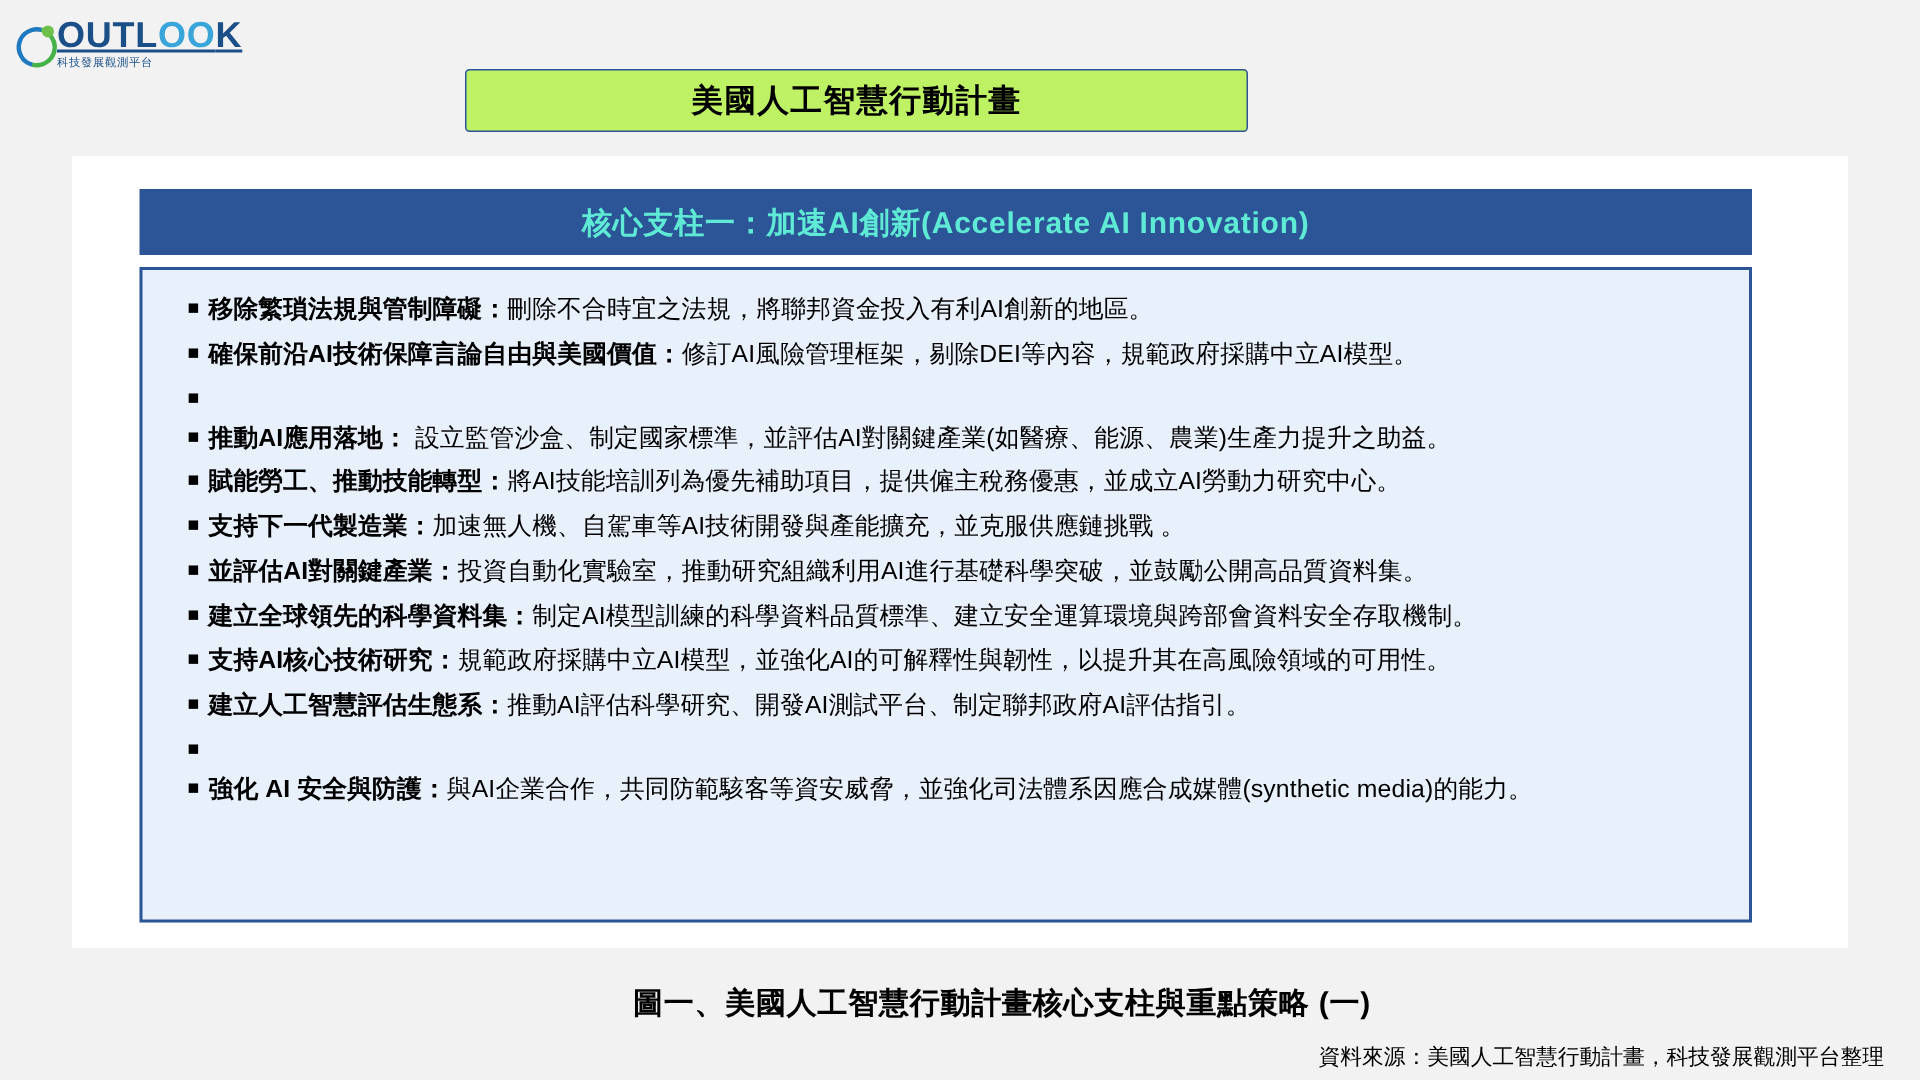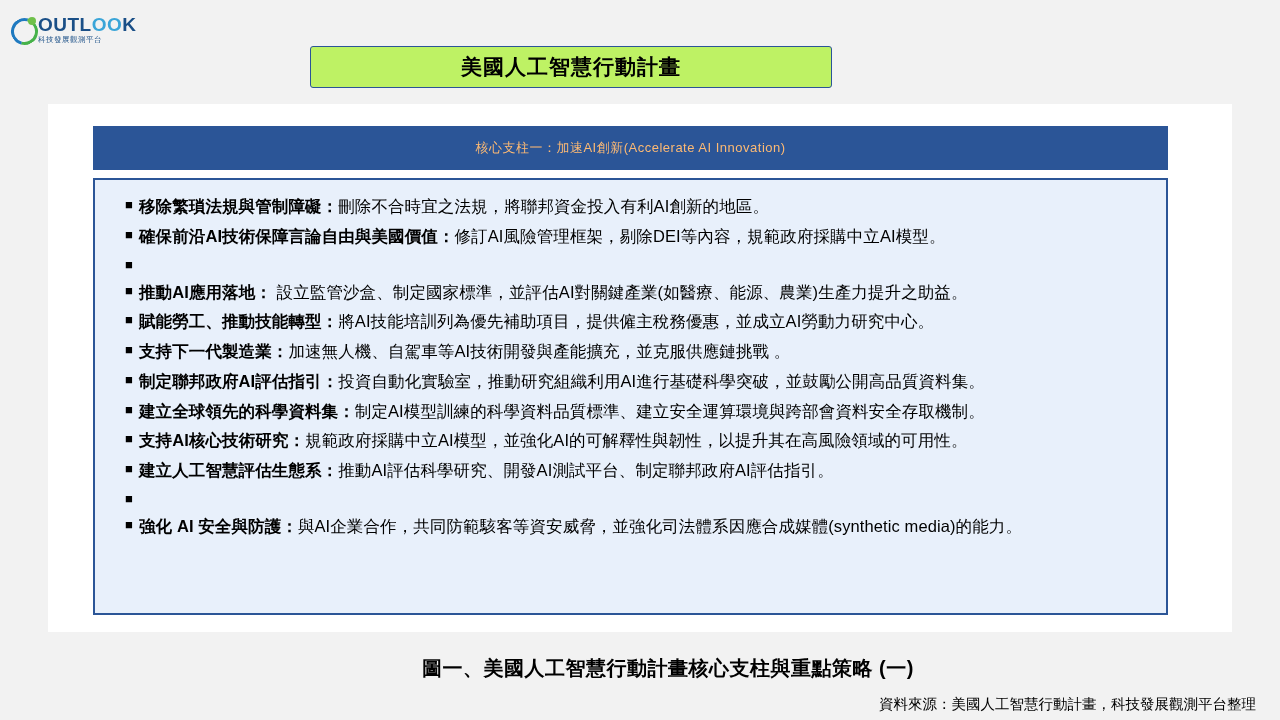--- a/index.html
+++ b/index.html
@@ -51,24 +51,25 @@
     width: 8px;
     height: 8px;
     background: #6fc04a;
     border-radius: 50%;
   }
   .logo-text {
     margin-left: 2px;
     line-height: 1;
   }
   .logo-word {
-    font-size: 19px;
+    font-size: 24px;
     font-weight: bold;
     letter-spacing: 0.5px;
     color: #1a4f87;
+    text-decoration: underline;
   }
   .logo-word .oo {
     color: #3aa5d8;
   }
   .logo-sub {
     font-size: 7.5px;
     color: #1a4f87;
     letter-spacing: 0.5px;
     margin-top: 2px;
   }
@@ -111,23 +112,23 @@
     left: 93px;
     top: 126px;
     width: 1075px;
     height: 44px;
     background: #2b5597;
     display: flex;
     align-items: center;
     justify-content: center;
   }
   .pillar-header .t {
-    color: #fdba74;
-    font-size: 13px;
-    font-weight: normal;
+    color: #5eead4;
+    font-size: 20px;
+    font-weight: bold;
     letter-spacing: 0.5px;
   }
 
   
   .panel {
     position: absolute;
     left: 93px;
     top: 178px;
     width: 1075px;
     height: 437px;
@@ -230,21 +231,21 @@
     <li>
         <span class="marker">■</span>
         <span class="txt"><b>賦能勞工、推動技能轉型：</b><span>將AI技能培訓列為優先補助項目，提供僱主稅務優惠，並成立AI勞動力研究中心。</span></span>
       </li>
     <li>
         <span class="marker">■</span>
         <span class="txt"><b>支持下一代製造業：</b><span>加速無人機、自駕車等AI技術開發與產能擴充，並克服供應鏈挑戰 。</span></span>
       </li>
     <li>
         <span class="marker">■</span>
-        <span class="txt"><b>制定聯邦政府AI評估指引：</b><span>投資自動化實驗室，推動研究組織利用AI進行基礎科學突破，並鼓勵公開高品質資料集。</span></span>
+        <span class="txt"><b>並評估AI對關鍵產業：</b><span>投資自動化實驗室，推動研究組織利用AI進行基礎科學突破，並鼓勵公開高品質資料集。</span></span>
       </li>
     <li>
         <span class="marker">■</span>
         <span class="txt"><b>建立全球領先的科學資料集：</b><span>制定AI模型訓練的科學資料品質標準、建立安全運算環境與跨部會資料安全存取機制。</span></span>
       </li>
     <li>
         <span class="marker">■</span>
         <span class="txt"><b>支持AI核心技術研究：</b><span>規範政府採購中立AI模型，並強化AI的可解釋性與韌性，以提升其在高風險領域的可用性。</span></span>
       </li>
     <li>

